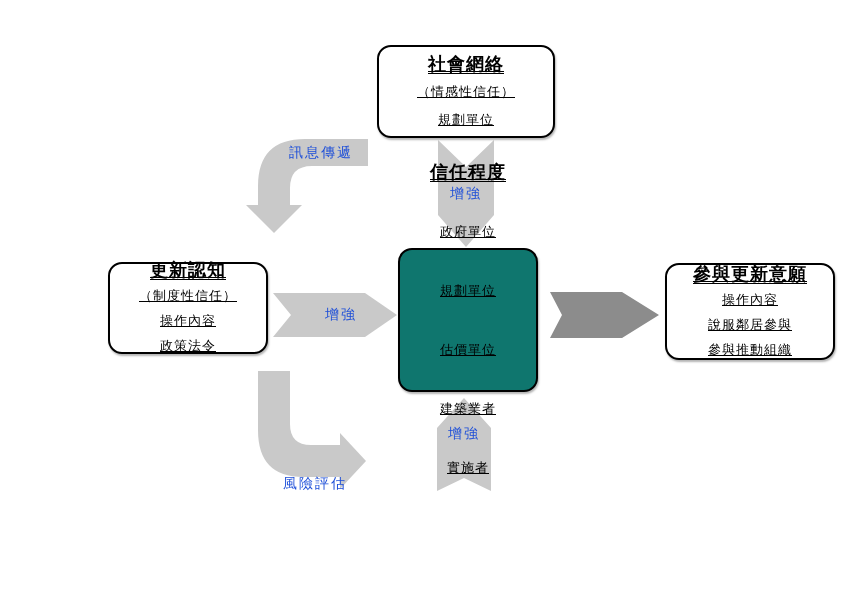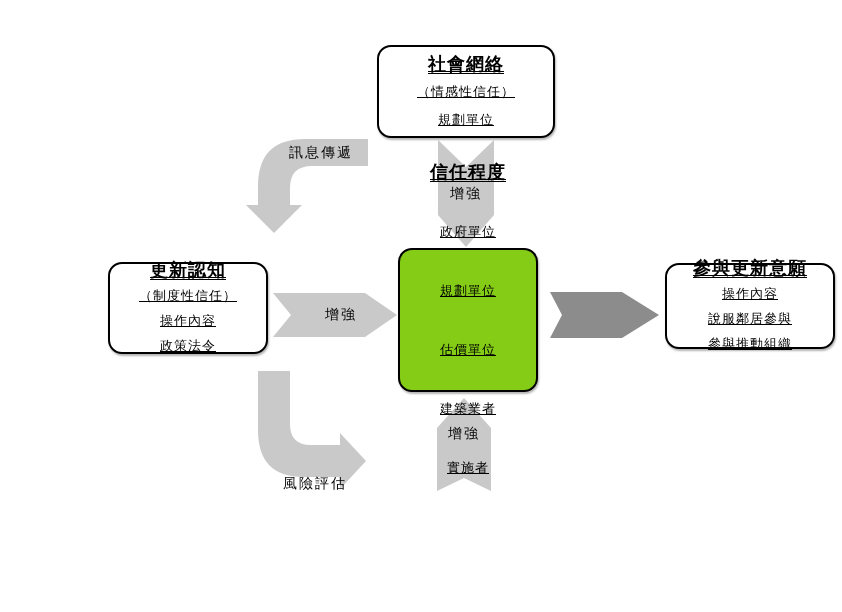--- a/index.html
+++ b/index.html
@@ -39,34 +39,34 @@
     letter-spacing: 1px;
   }
   .node .line {
     font-size: 13px;
     letter-spacing: 1px;
   }
   .node-social    { left: 377px; top: 45px;  width: 178px; height: 93px; }
   .node-social    .title, .node-social .line { line-height: 28px; }
   .node-renewal   { left: 108px; top: 262px; width: 160px; height: 92px; }
   .node-renewal   .title, .node-renewal .line { line-height: 25px; }
-  .node-trust     { left: 398px; top: 248px; width: 140px; height: 144px; background: #84cc16; gap: 36px; }
+  .node-trust     { left: 398px; top: 248px; width: 140px; height: 144px; background: #0f766e; gap: 36px; }
   .node-trust     .title, .node-trust .line { line-height: 23px; }
-  .node-particip  { left: 665px; top: 263px; width: 170px; height: 86px; }
+  .node-particip  { left: 665px; top: 263px; width: 170px; height: 97px; }
   .node-particip  .title, .node-particip .line { line-height: 25px; }
   .node-trustw    { left: 375px; top: 497px; width: 175px; height: 105px; }
   .node-trustw    .title, .node-trustw .line { line-height: 25px; }
 
   .arrow-label {
     position: absolute;
     transform: translate(-50%, -50%);
     font-size: 14px;
     letter-spacing: 2px;
     white-space: nowrap;
-    color: #000000;
+    color: #1d4ed8;
   }
   .lbl-message  { left: 321px; top: 153px; }
   .lbl-enh-top  { left: 466px; top: 194px; }
   .lbl-enh-left { left: 341px; top: 315px; }
   .lbl-enh-bot  { left: 464px; top: 434px; }
   .lbl-risk     { left: 315px; top: 484px; }
 </style>
 </head>
 <body>
 

